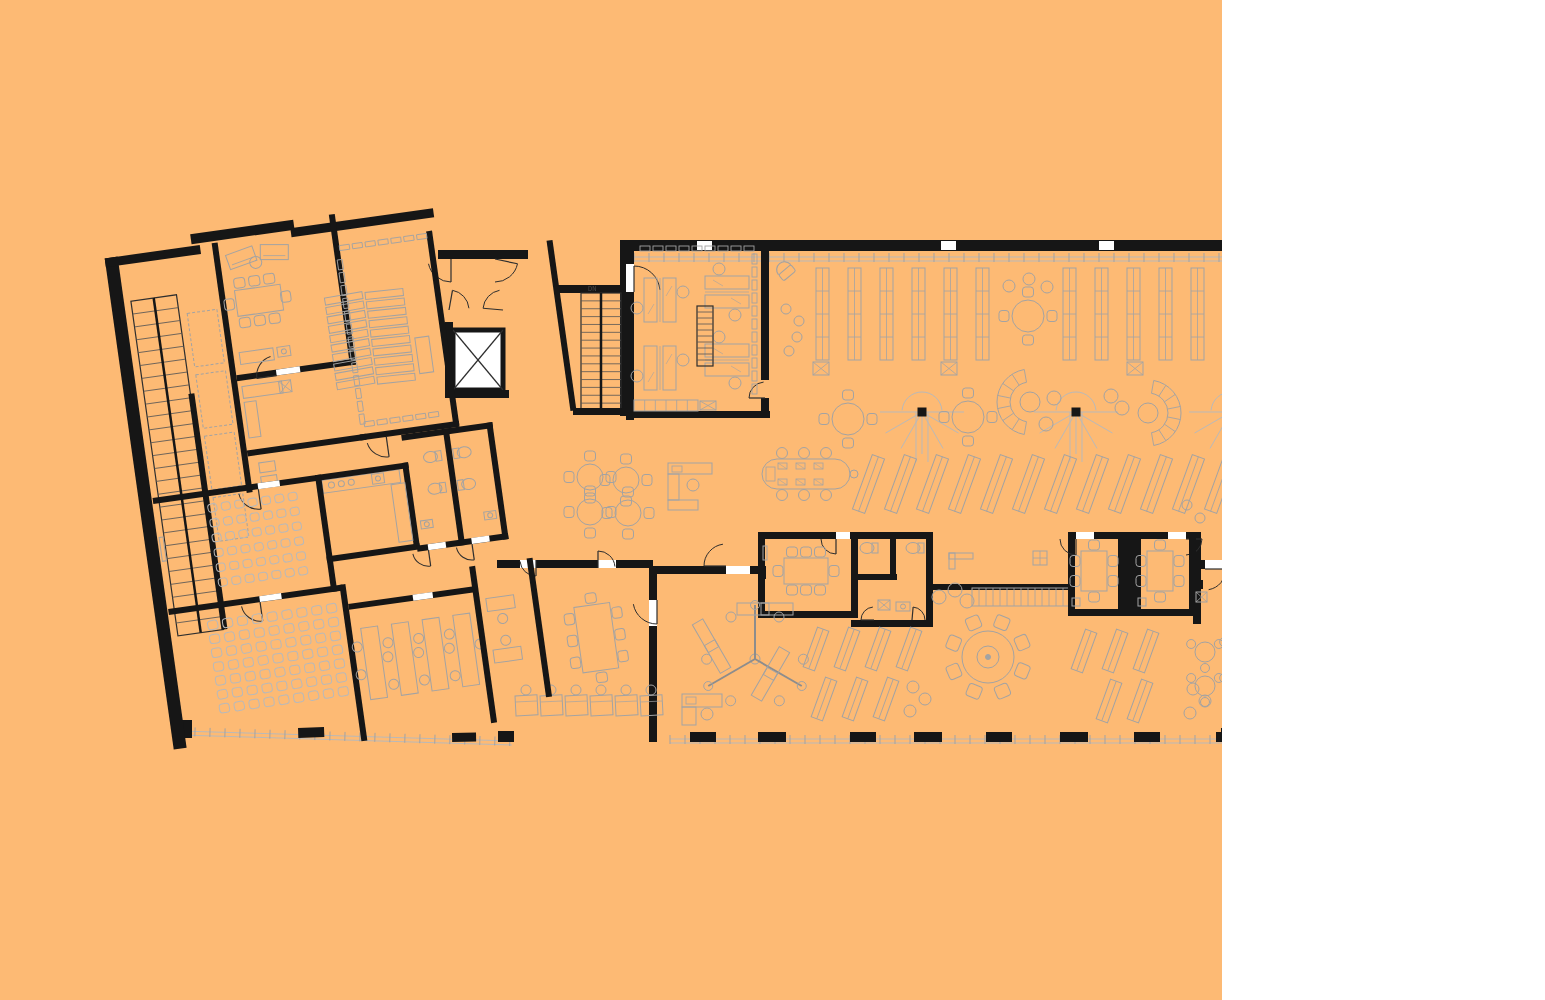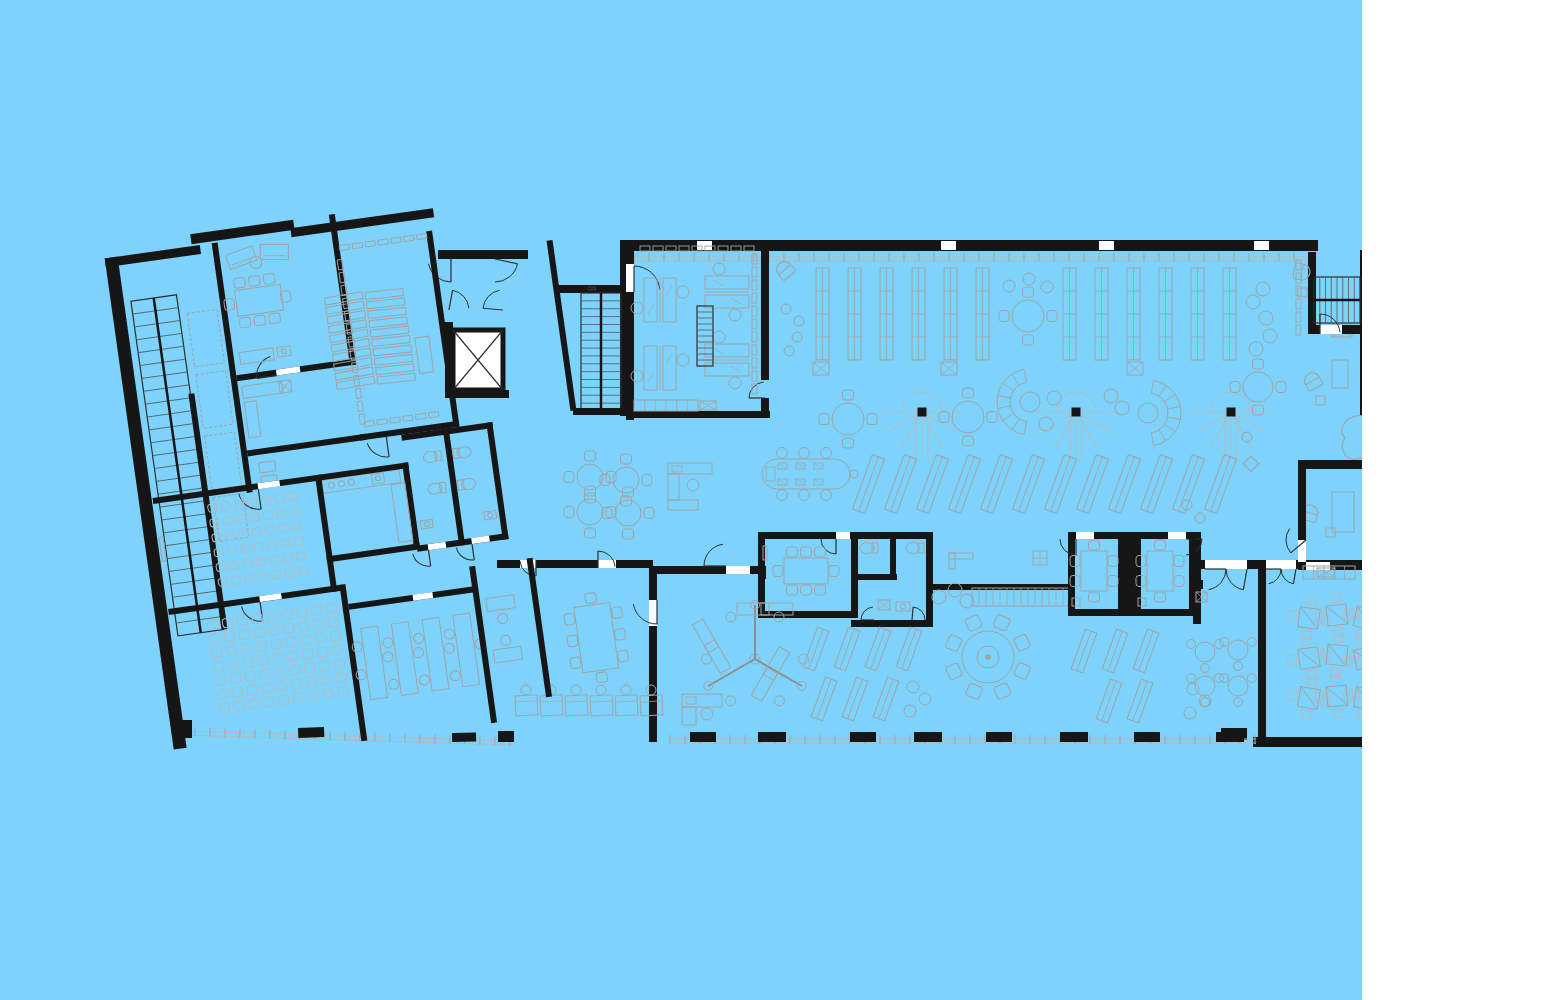--- a/index.html
+++ b/index.html
@@ -1,16 +1,16 @@
 <!DOCTYPE html>
 <html><head>
 <meta charset="utf-8">
 <style>
   html,body{margin:0;padding:0;background:#ffffff;font-family:"DejaVu Sans",sans-serif;}
-  .page{position:relative;width:1362px;height:1000px;background:#7dd3fc;overflow:hidden;}
+  .page{position:relative;width:1222px;height:1000px;background:#fdba74;overflow:hidden;}
   svg{display:block}
 </style>
 </head>
 <body>
 
 <div class="page">
   <svg id="plan" width="1545" height="1000" viewBox="0 0 1545 1000" xmlns="http://www.w3.org/2000/svg">
       <g>
         <rect x="626" y="240" width="692" height="11" fill="#161616" stroke="none"></rect>
       </g>

